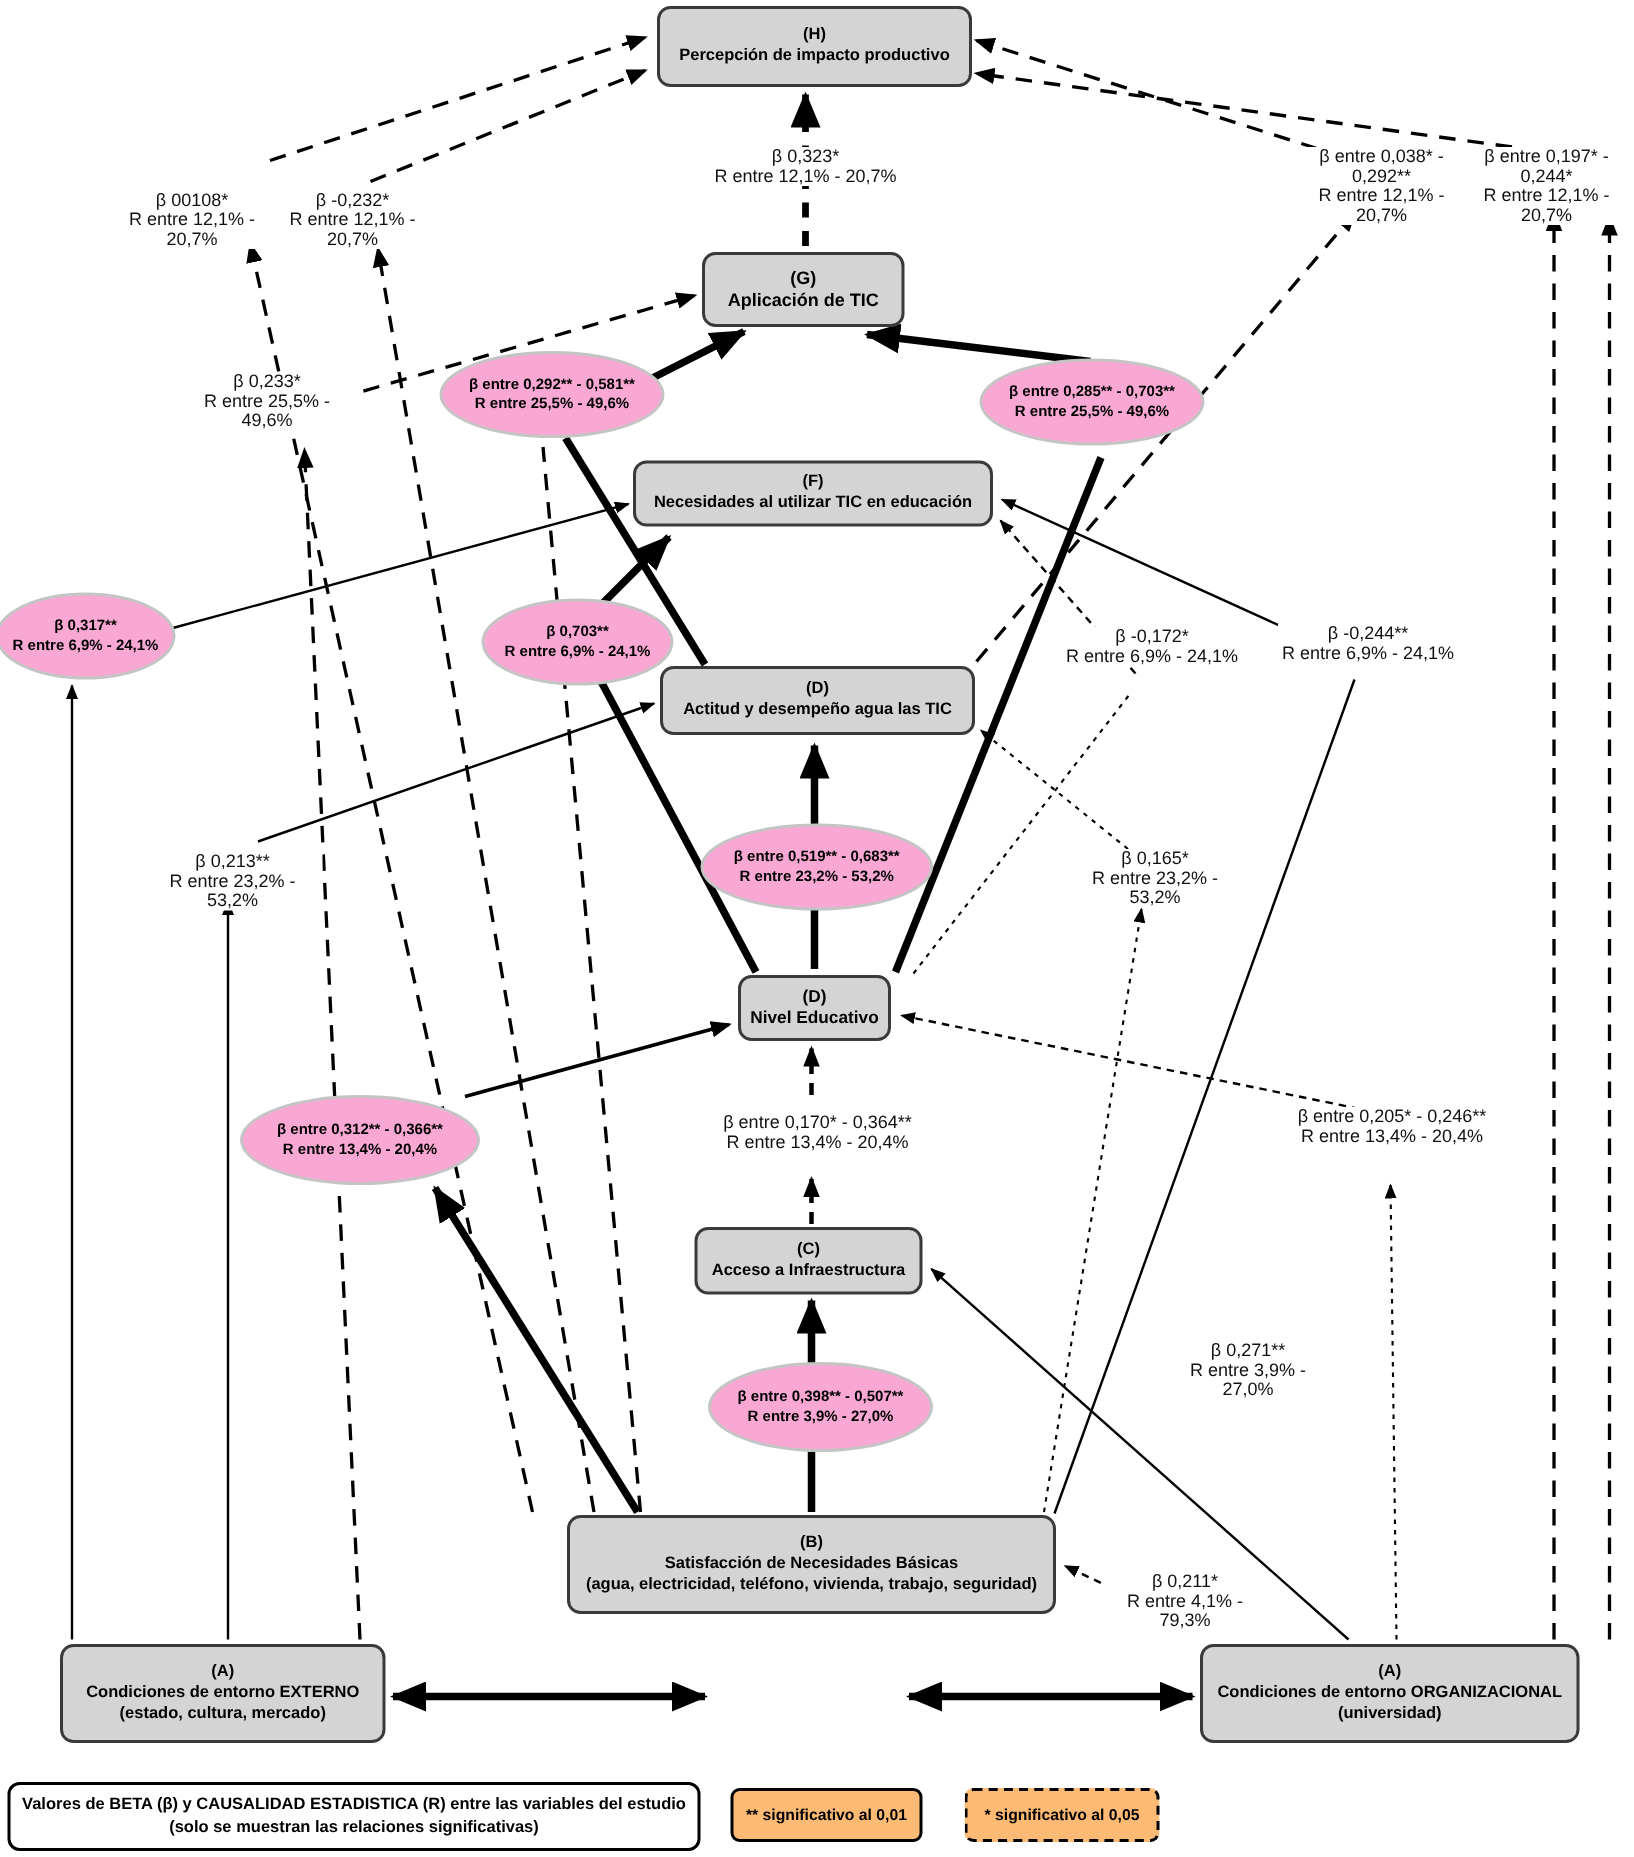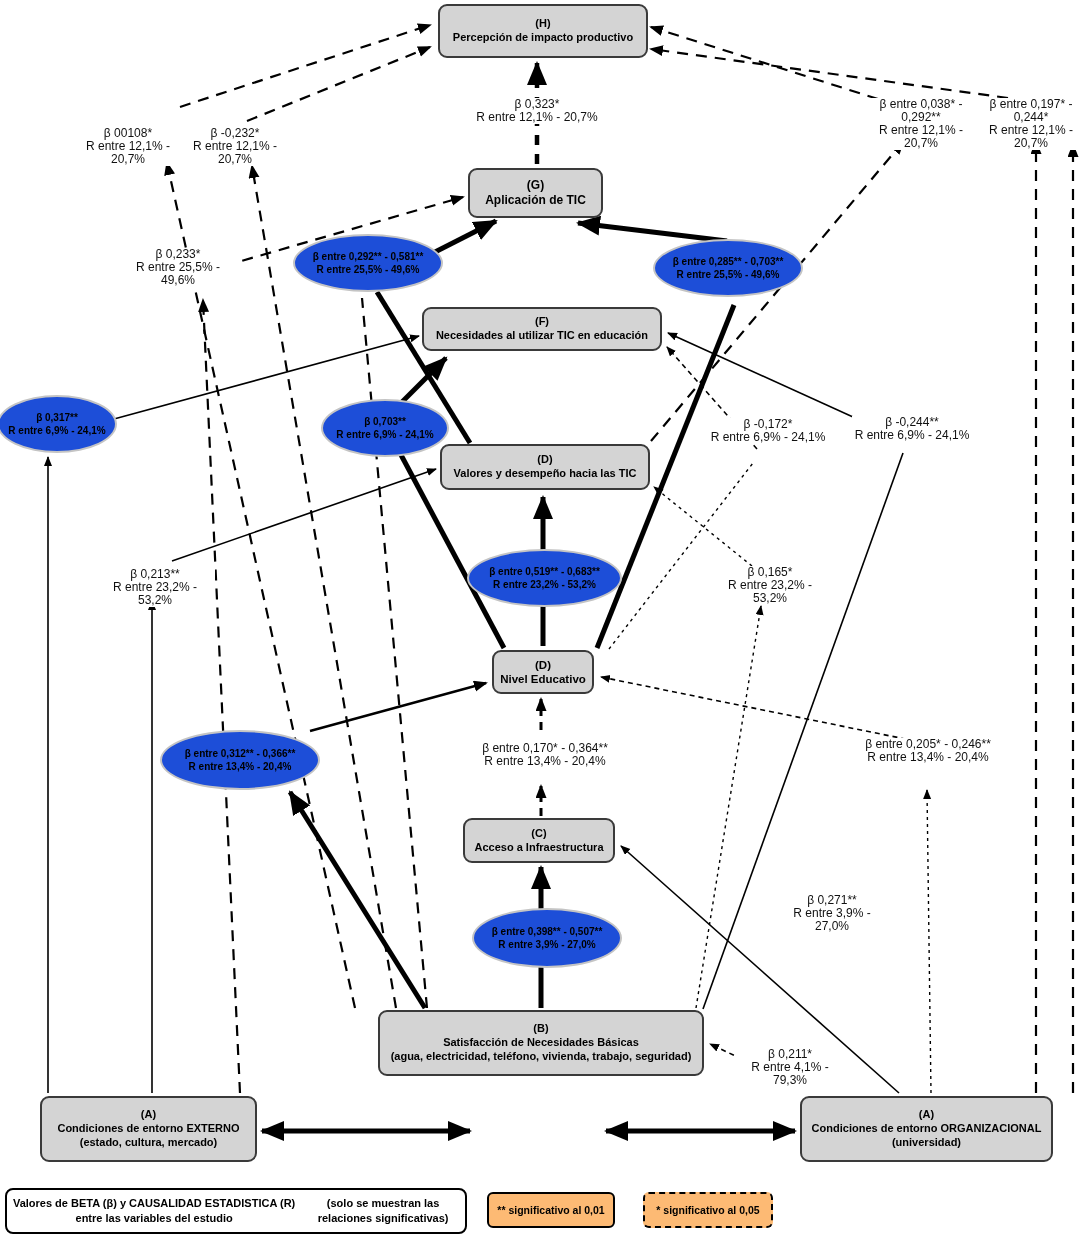--- a/index.html
+++ b/index.html
@@ -4,28 +4,28 @@
 <style>
   html,body{margin:0;padding:0;background:#fff;}
   #canvas{position:relative;width:1089px;height:1238px;background:#fff;
           font-family:"Liberation Sans",sans-serif;overflow:hidden;}
   #edges{position:absolute;left:0;top:0;z-index:1;}
   .node{position:absolute;z-index:3;background:#d4d4d4;border:2px solid #3a3a3a;
         border-radius:9px;display:flex;flex-direction:column;justify-content:center;
         align-items:center;text-align:center;font-weight:bold;color:#000;
         box-sizing:border-box;line-height:1.25;}
   .node .tag{font-weight:bold;}
-  .ell{position:absolute;z-index:2;background:#1d4ed8;border:2px solid #c4c4c4;
+  .ell{position:absolute;z-index:2;background:#f9a8d4;border:2px solid #c4c4c4;
        border-radius:50%;display:flex;flex-direction:column;justify-content:center;
        align-items:center;text-align:center;font-weight:bold;font-size:10px;
        line-height:13px;color:#000;box-sizing:border-box;}
   .lbl{position:absolute;z-index:2;background:#fff;text-align:center;font-size:12px;
        line-height:13px;color:#111;}
   .legend-main{position:absolute;z-index:3;background:#fff;border:2px solid #000;
-       border-radius:8px;display:flex;flex-direction:row;justify-content:center;
+       border-radius:8px;display:flex;flex-direction:column;justify-content:center;
        align-items:center;text-align:center;font-weight:bold;font-size:11px;
        line-height:15px;box-sizing:border-box;}
   .legend-sig{position:absolute;z-index:3;background:#fdba74;border-radius:6px;
        display:flex;justify-content:center;align-items:center;text-align:center;
        font-weight:bold;font-size:10.5px;box-sizing:border-box;}
   .sig-solid{border:2px solid #000;}
   .sig-dash{border:2px dashed #000;}
   .f11{font-size:11px;} .f115{font-size:11.5px;} .f12{font-size:12px;}
 </style>
 </head>
@@ -95,21 +95,21 @@
   <div class="node f12" style="left:468px;top:168px;width:135px;height:50px;">
     <div class="tag">(G)</div>
     <div>Aplicación de TIC</div>
   </div>
   <div class="node f11" style="left:422px;top:307px;width:240px;height:44px;">
     <div class="tag">(F)</div>
     <div>Necesidades al utilizar TIC en educación</div>
   </div>
   <div class="node f11" style="left:440px;top:444px;width:210px;height:46px;">
     <div class="tag">(D)</div>
-    <div>Valores y desempeño hacia las TIC</div>
+    <div>Actitud y desempeño agua las TIC</div>
   </div>
   <div class="node f115" style="left:492px;top:650px;width:102px;height:44px;">
     <div class="tag">(D)</div>
     <div>Nivel Educativo</div>
   </div>
   <div class="node f11" style="left:463px;top:818px;width:152px;height:45px;">
     <div class="tag">(C)</div>
     <div>Acceso a Infraestructura</div>
   </div>
   <div class="node f11" style="left:378px;top:1010px;width:326px;height:66px;">

